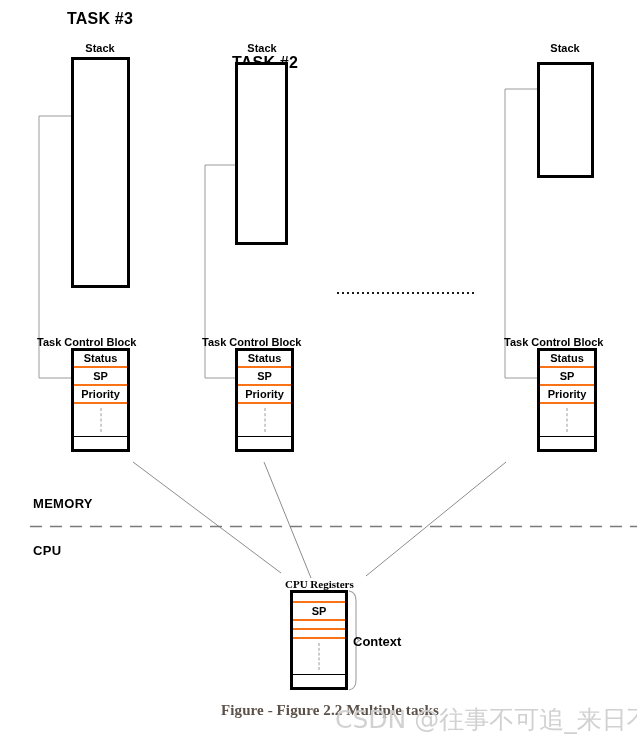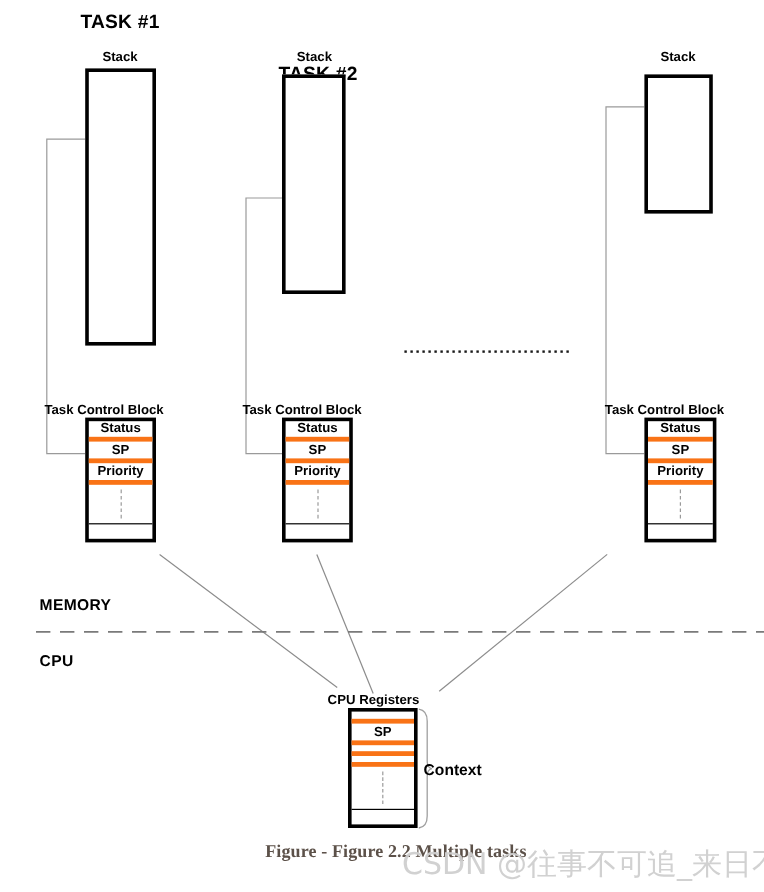--- a/index.html
+++ b/index.html
@@ -23,21 +23,21 @@
     position:absolute;font-size:11px;font-weight:bold;color:#000;
     white-space:nowrap;
   }
   .stack-box{
     position:absolute;border:3px solid #000;background:#fff;box-sizing:border-box;
   }
   .tcb-box{
     position:absolute;border:3px solid #000;background:#fff;box-sizing:border-box;
   }
   .tcb-row{
-    position:relative;border-bottom:4px solid #f97316;box-sizing:border-box;
+    position:relative;border-bottom:2px solid #f97316;box-sizing:border-box;
     font-size:11px;font-weight:bold;text-align:center;color:#000;
     line-height:1;display:flex;align-items:center;justify-content:center;
   }
   .tcb-row.blank{border-bottom:none;}
   .tcb-gap{
     position:relative;box-sizing:border-box;border-bottom:1px solid #000;
   }
   .vert-dots{
     position:absolute;left:50%;top:4px;bottom:4px;width:0;
     border-left:1px dashed #9a9a9a;transform:translateX(-0.5px);
@@ -82,21 +82,21 @@
 
     <line x1="133" y1="462" x2="281" y2="573" stroke="#8c8c8c" stroke-width="1"></line>
     <line x1="264" y1="462" x2="311" y2="578" stroke="#8c8c8c" stroke-width="1"></line>
     <line x1="506" y1="462" x2="366" y2="576" stroke="#8c8c8c" stroke-width="1"></line>
 
     <line x1="30" y1="526.5" x2="637" y2="526.5" stroke="#7a7a7a" stroke-width="1.4" stroke-dasharray="12 8"></line>
 
     <path d="M349,591 Q356,592 356,601 L356,634 Q356,640 360,640.5 Q356,641 356,647 L356,680 Q356,689 349,690" fill="none" stroke="#a0a0a0" stroke-width="1.1"></path>
   </svg>
 
-  <div class="task-title" style="left:30px;top:10px;width:140px;">TASK #1</div>
+  <div class="task-title" style="left:30px;top:10px;width:140px;">TASK #3</div>
   <div class="stack-label" style="left:50px;top:42px;width:100px;">Stack</div>
   <div class="stack-box" style="left:71px;top:57px;width:59px;height:231px;"></div>
 
   <div class="tcb-label" style="left:37px;top:336px;">Task Control Block</div>
   <div class="tcb-box" style="left:71px;top:348px;width:59px;height:104px;">
     <div class="tcb-row" style="height:17px;">Status</div>
     <div class="tcb-row" style="height:18px;">SP</div>
     <div class="tcb-row" style="height:18px;">Priority</div>
     <div class="tcb-gap" style="height:33px;">
       <span class="vert-dots"></span>
@@ -160,21 +160,21 @@
     <div class="tcb-row" style="height:18px;">Priority</div>
     <div class="tcb-gap" style="height:33px;">
       <span class="vert-dots"></span>
     </div>
     <div class="tcb-row blank" style="height:12px;"></div>
   </div>
 
   <div class="section-label" style="left:33px;top:496px;">MEMORY</div>
   <div class="section-label" style="left:33px;top:543px;">CPU</div>
 
-  <div class="cpu-label" style="left:273px;top:578px;">CPU Registers</div>
+  <div class="cpu-label" style="left:285px;top:578px;font-family:Liberation Serif, serif;">CPU Registers</div>
   <div class="cpu-box" style="left:290px;top:590px;width:58px;height:100px;">
     <div class="tcb-row" style="height:10px;"></div>
     <div class="tcb-row" style="height:18px;">SP</div>
     <div class="tcb-row" style="height:9px;"></div>
     <div class="tcb-row" style="height:9px;"></div>
     <div class="tcb-gap" style="height:36px;">
       <span class="vert-dots"></span>
     </div>
     <div class="tcb-row blank" style="height:12px;"></div>
   </div>

